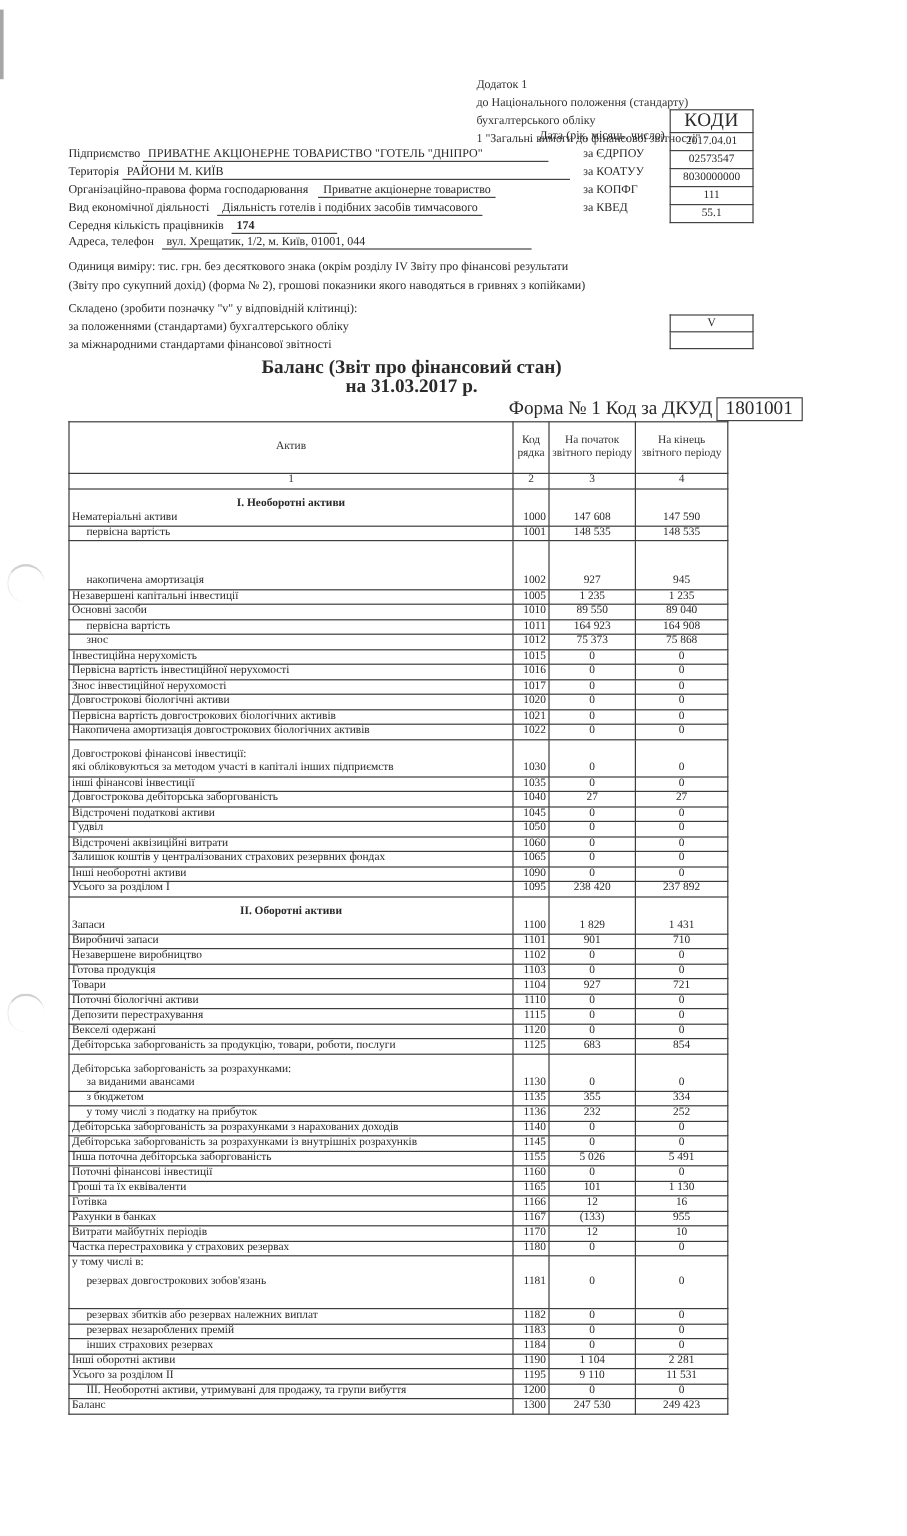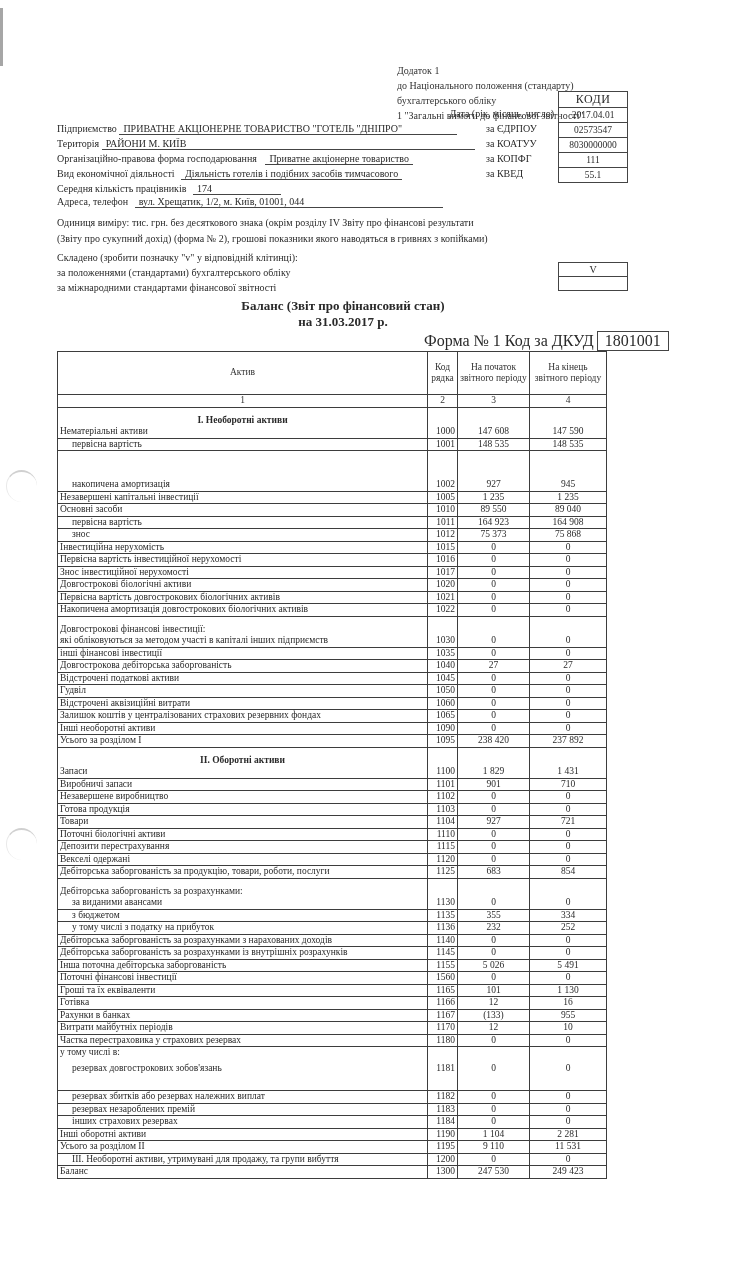--- a/index.html
+++ b/index.html
@@ -6,29 +6,29 @@
   body {
     width:756px; height:1280px; background:#ffffff; position:relative; overflow:hidden;
     font-family:"Liberation Serif", "DejaVu Serif", serif; color:#2a2a2a; font-size:10px;
   }
   .edge-line { position:absolute; left:0; top:8px; width:3px; height:58px; background:#6a6a6a; opacity:.6; }
   .punch { position:absolute; width:30px; height:30px; border-radius:50%; border-top:2px solid #bdbdbd; border-left:1px solid #e0e0e0; opacity:.7; }
   .annex { position:absolute; left:397px; top:27px; line-height:15px; font-size:10px; color:#333;margin-top:36px; }
   .annex div { white-space:nowrap; }
   .codes { position:absolute; left:558px; top:91px; width:70px; border-collapse:collapse; }
   .codes td { border:1px solid #444; text-align:center; font-size:9.5px; height:14px; padding:0; }
-  .codes tr.hdr td { font-size:12px; letter-spacing:.5px; }
+  .codes tr.hdr td { font-size:16px; letter-spacing:.5px; }
   .lbl-row { position:absolute; font-size:10px; white-space:nowrap; }
   .lbl-right { position:absolute; font-size:10px; white-space:nowrap; text-align:right; }
   .uval { border-bottom:1px solid #444; padding:0 4px; display:inline-block; }
   .unit-note { position:absolute; left:57px; top:215px; line-height:16px; font-size:10px; width:540px; }
   .compiled { position:absolute; left:57px; top:250px; line-height:15px; font-size:10px; }
   .checkbox-table { position:absolute; left:558px; top:262px; width:70px; border-collapse:collapse; }
   .checkbox-table td { border:1px solid #444; height:13px; text-align:center; font-size:10px; padding:0; }
-  .title { position:absolute; left:0; width:686px; text-align:center; font-weight:bold; font-size:13px; }
+  .title { position:absolute; left:0; width:686px; text-align:center; font-weight:bold; font-size:16px; }
   .form-no { position:absolute; left:424px; top:331px; font-size:16px; white-space:nowrap; }
   .form-no .box { display:inline-block; border:1px solid #444; width:70px; text-align:center; margin-left:3px; }
   table.balance { position:absolute; left:57px; top:351px; width:549px; border-collapse:collapse; table-layout:fixed; }
   table.balance td, table.balance th { border:1px solid #3d3d3d; padding:0 2px; font-size:9.5px; line-height:11.5px; vertical-align:bottom; font-weight:normal; }
   table.balance col.c1 { width:370px; } table.balance col.c2 { width:30px; }
   table.balance col.c3 { width:72px; } table.balance col.c4 { width:77px; }
   table.balance thead th { vertical-align:middle; text-align:center; color:#333; }
   .hdr-big { height:43px; }
   .num { text-align:center; }
   .code { text-align:right; }
@@ -92,21 +92,21 @@
 <div class="lbl-row" style="left:57px;top:153px;">
   <span>Організаційно-правова форма господарювання</span>
   <span class="uval" style="margin-left:6px;">Приватне акціонерне товариство</span>
 </div>
 <div class="lbl-row" style="left:57px;top:168px;">
   <span>Вид економічної діяльності</span>
   <span class="uval" style="margin-left:4px;">Діяльність готелів і подібних засобів тимчасового</span>
 </div>
 <div class="lbl-row" style="left:57px;top:183px;">
   <span>Середня кількість працівників</span>
-  <span class="uval" style="width:80px;margin-left:4px;">174</span>
+  <span class="uval" style="width:80px;margin-left:4px;font-weight:bold;">174</span>
 </div>
 <div class="lbl-row" style="left:57px;top:196px;">
   <span>Адреса, телефон</span>
   <span class="uval" style="width:300px;margin-left:4px;">вул. Хрещатик, 1/2, м. Київ, 01001, 044</span>
 </div>
 
 <div class="unit-note">
   <div>Одиниця виміру: тис. грн. без десяткового знака (окрім розділу IV Звіту про фінансові результати</div>
   <div>(Звіту про сукупний дохід) (форма № 2), грошові показники якого наводяться в гривнях з копійками)</div>
 </div>
@@ -453,21 +453,21 @@
           <div>Інша поточна дебіторська заборгованість</div>
         </td>
         <td class="code">1155</td>
         <td class="num">5 026</td>
         <td class="num">5 491</td>
       </tr>
       <tr>
         <td class="c-label">
           <div>Поточні фінансові інвестиції</div>
         </td>
-        <td class="code">1560</td>
+        <td class="code">1160</td>
         <td class="num">0</td>
         <td class="num">0</td>
       </tr>
       <tr>
         <td class="c-label">
           <div>Гроші та їх еквіваленти</div>
         </td>
         <td class="code">1165</td>
         <td class="num">101</td>
         <td class="num">1 130</td>

